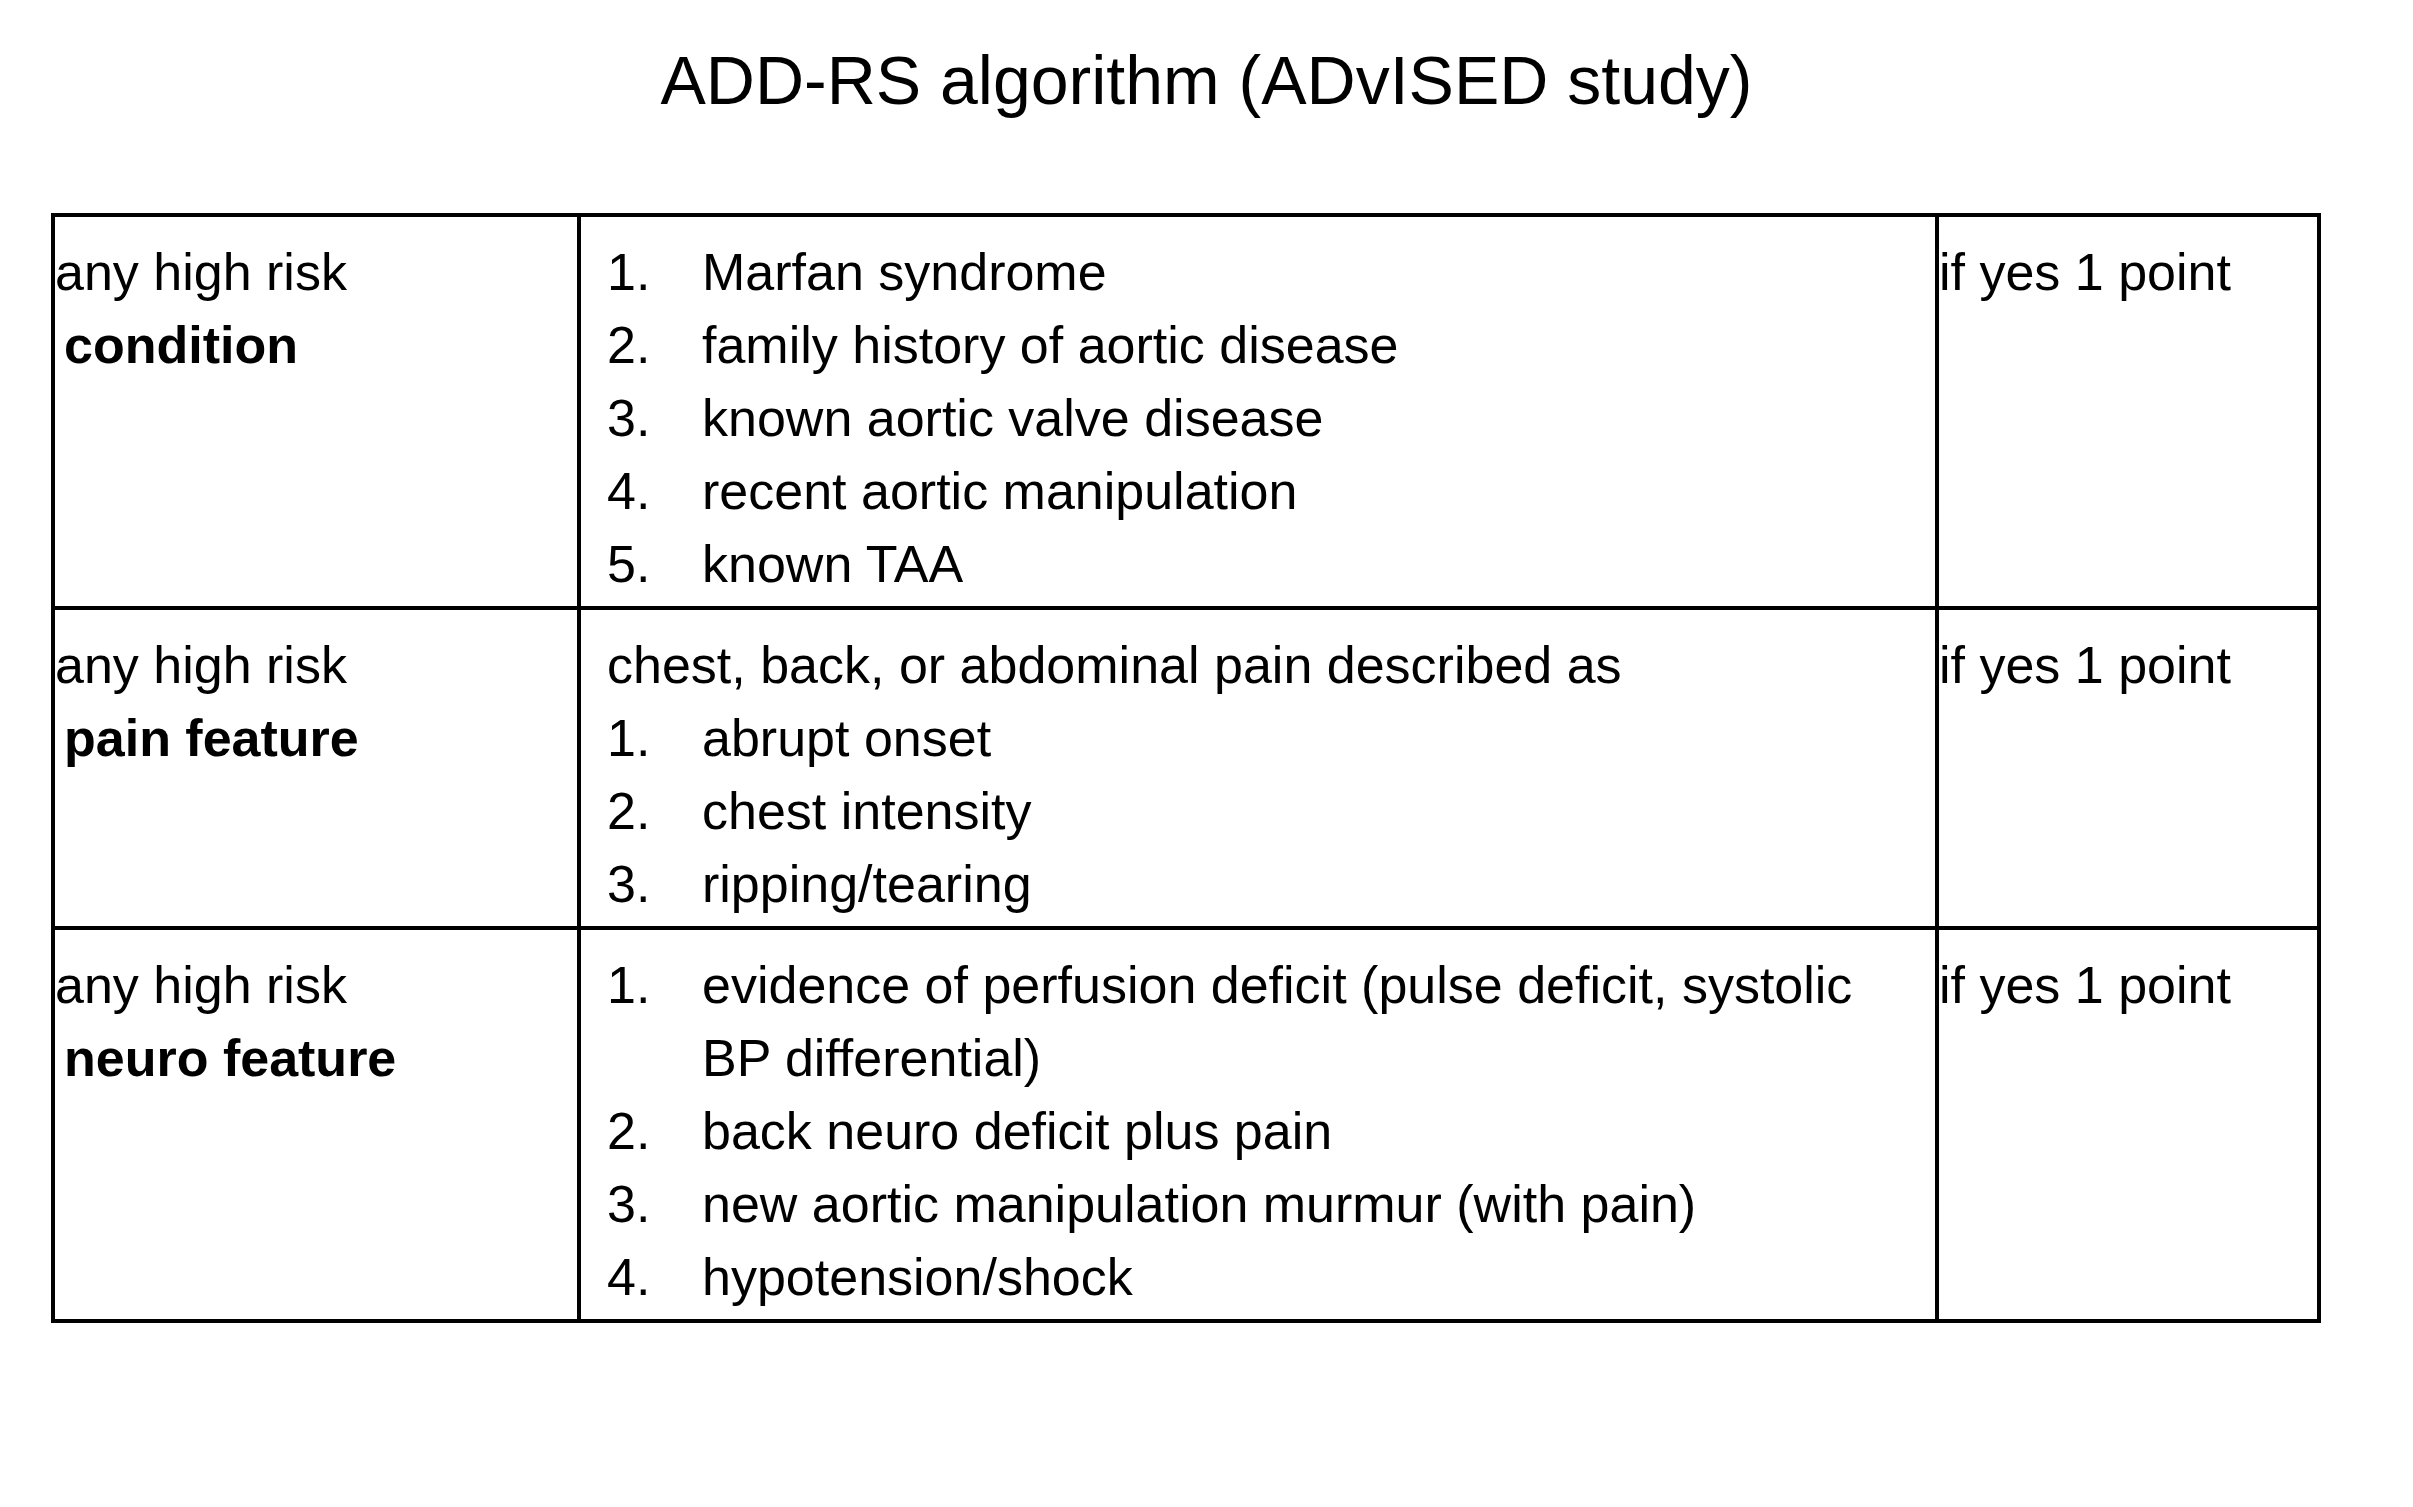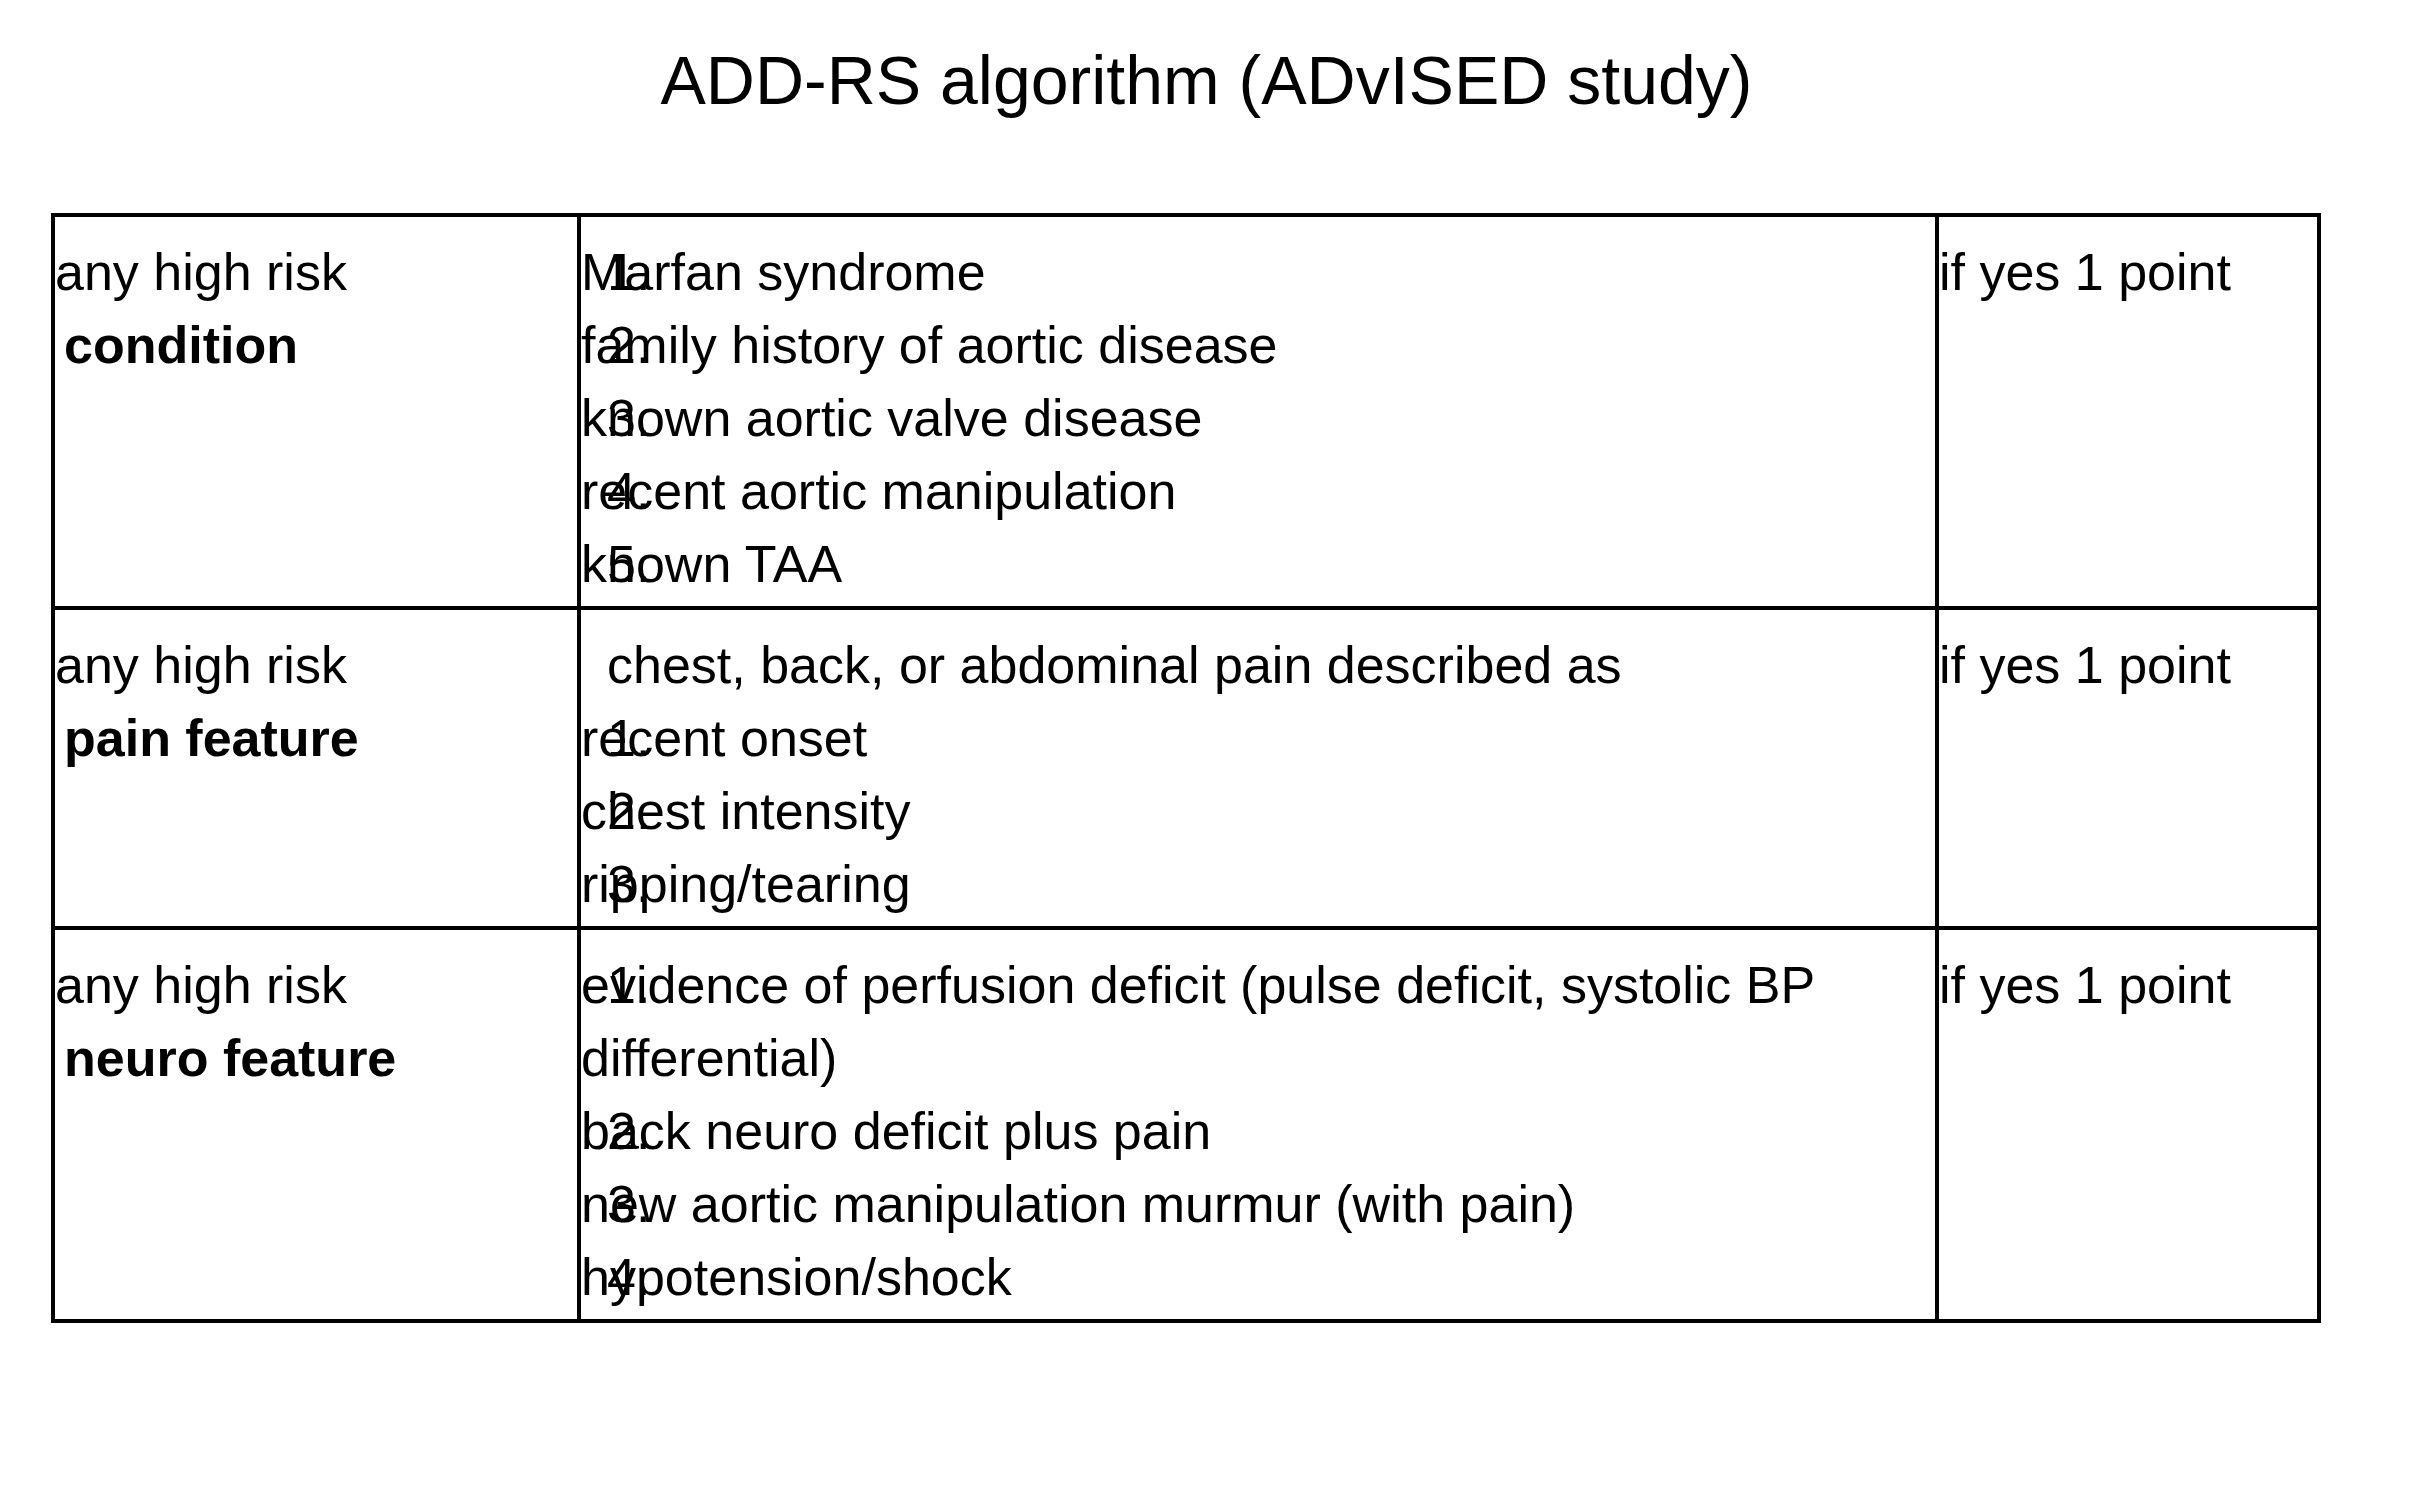--- a/index.html
+++ b/index.html
@@ -61,20 +61,21 @@
   }
   ol.criteria-list {
     list-style: none;
     margin: 0;
     padding: 0;
     counter-reset: item;
   }
   ol.criteria-list > li {
     counter-increment: item;
     position: relative;
+    padding-left: 121px;
     padding-right: 24px;
   }
   ol.criteria-list > li::before {
     content: counter(item) ".";
     position: absolute;
     left: 26px;
     top: 0;
   }
 </style>
 </head>
@@ -105,21 +106,21 @@
     </tr>
 
     <tr>
       <td class="label-cell">
         <div>any high risk</div>
         <div class="label-bold">pain feature</div>
       </td>
       <td class="criteria-cell">
         <div class="intro-line">chest, back, or abdominal pain described as</div>
         <ol class="criteria-list">
-          <li>recent onset</li>
+          <li>abrupt onset</li>
           <li>chest intensity</li>
           <li>ripping/tearing</li>
         </ol>
       </td>
       <td class="score-cell">
         <div>if yes 1 point</div>
       </td>
     </tr>
 
     <tr>

